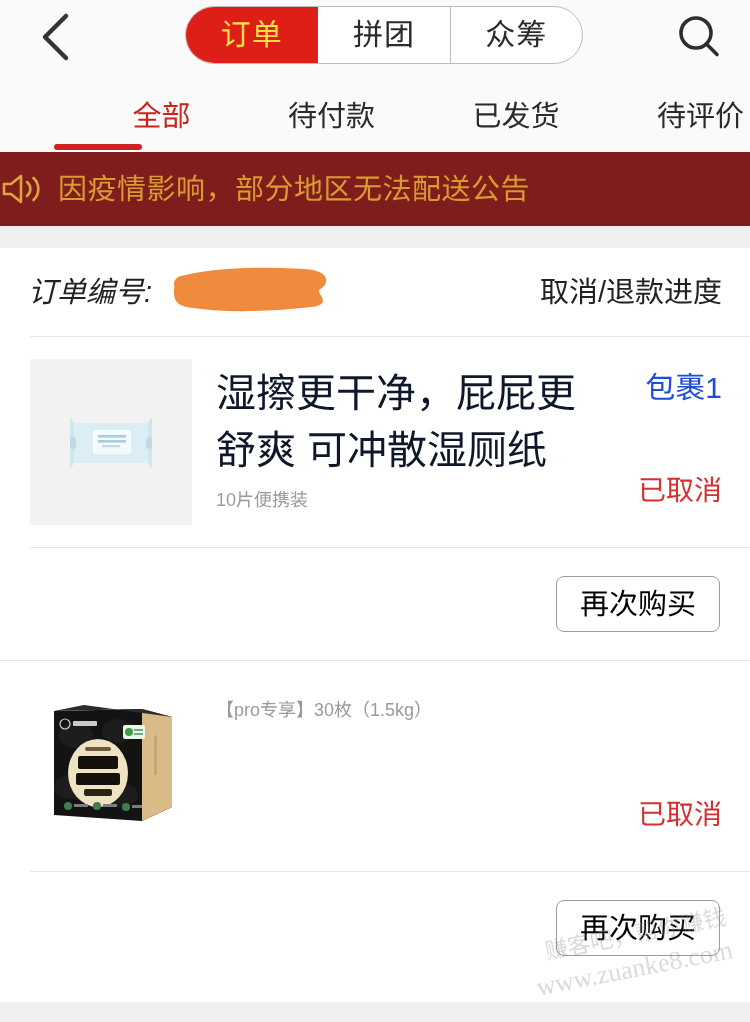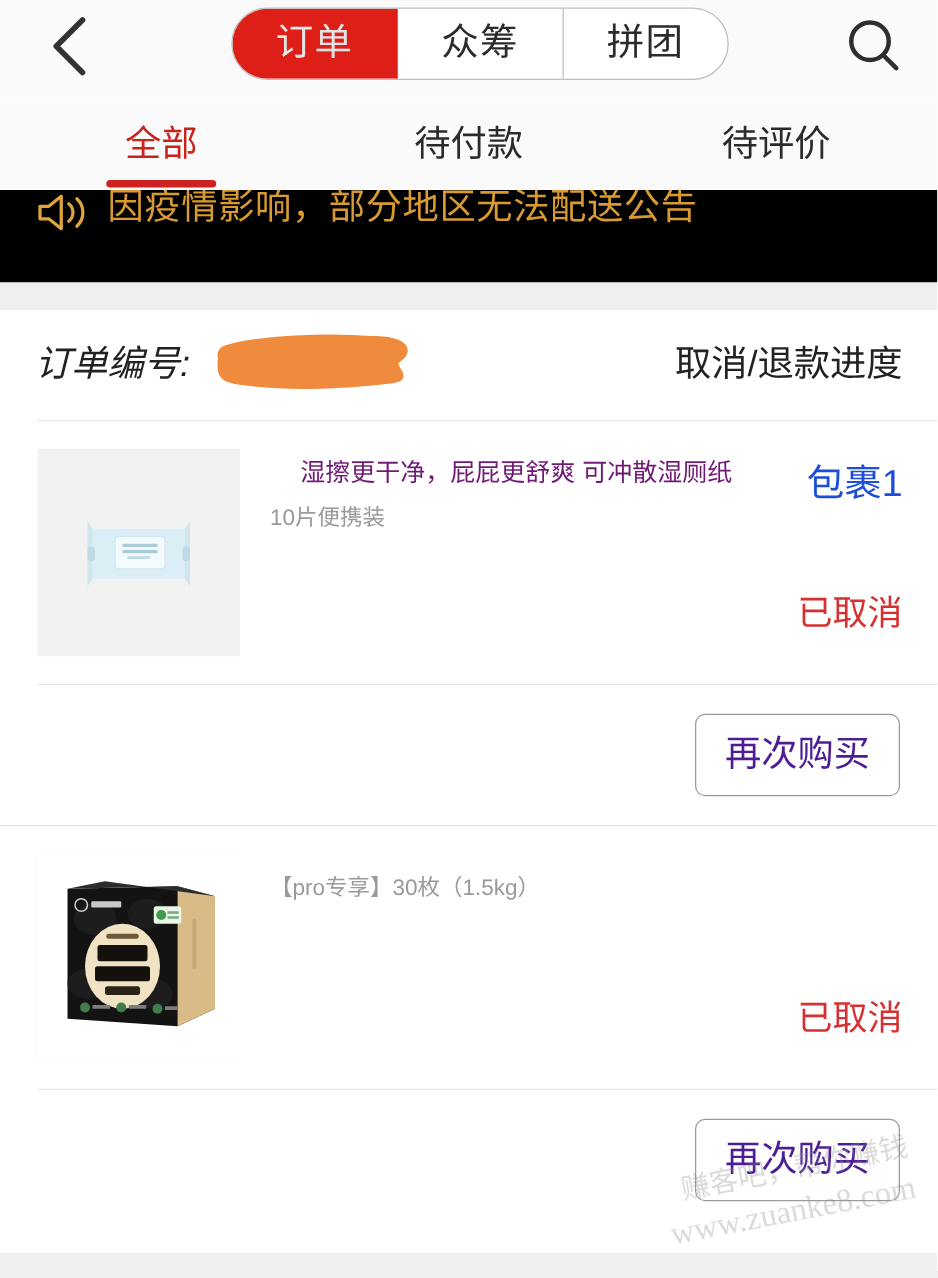--- a/index.html
+++ b/index.html
@@ -78,36 +78,36 @@
     justify-content: center;
     font-size: 30px;
     letter-spacing: 1px;
     color: #2b2b2b;
     border-right: 1px solid #bdbdbd;
     line-height: 1;
   }
   .seg:last-child { border-right: none; }
   .seg.active {
     background: #dd1f18;
-    color: #e5e5e5;
+    color: #fde047;
     border-right-color: #dd1f18;
   }
 
   
   .subtabs {
     position: relative;
     height: 70px;
     background: #fafafa;
     display: flex;
     align-items: center;
     padding: 0 6px;
   }
   .subtab {
     flex: 1 1 0;
-    text-align: center;
+    text-align: right;
     font-size: 29px;
     color: #2b2b2b;
     position: relative;
     line-height: 1;
     padding-bottom: 2px;
     font-family: Liberation Serif, serif;
   }
   .subtab.active { color: #c8241c; }
   .subtab .underline {
     position: absolute;
@@ -118,24 +118,23 @@
     height: 6px;
     background: #c22;
     border-radius: 3px;
     display: none;
   }
   .subtab.active .underline { display: block; }
 
   
   .notice {
     height: 74px;
-    background: #000000;
-    display: flex;
-    align-items: flex-start;
-    padding-left: 28px;
+    background: #7f1d1d;
+    display: flex;
+    align-items: center;
   }
   .notice .horn { width: 44px; height: 36px; flex: 0 0 44px; margin-right: 14px; }
   .notice .horn svg { display: block; }
   .notice-text {
     font-size: 29px;
     color: #d99a32;
     letter-spacing: 0.5px;
     line-height: 1;
   }
 
@@ -202,25 +201,24 @@
   }
   .thumb svg { display: block; position: absolute; left: 0; top: 0; }
 
   .pinfo {
     flex: 1 1 auto;
     padding-left: 24px;
     padding-top: 6px;
     min-width: 0;
   }
   .ptitle {
-    font-size: 20px;
+    font-size: 40px;
     line-height: 1.42;
-    color: #701a75;
+    color: #0f172a;
     max-width: 400px;
-    text-align: center;
   }
   .pspec {
     margin-top: 10px;
     font-size: 18px;
     color: #9a9a9a;
     line-height: 1.3;
   }
 
   .pmeta {
     flex: 0 0 auto;
@@ -248,27 +246,27 @@
   
   .actions {
     height: 112px;
     display: flex;
     align-items: center;
     justify-content: flex-end;
     padding-right: 30px;
   }
   .buy-again-btn {
     width: 164px;
-    height: 66px;
+    height: 56px;
     border: 1px solid #9b9b9b;
     border-radius: 8px;
     background: #ffffff;
     font-family: inherit;
     font-size: 29px;
-    color: #4c1d95;
+    color: #000000;
     line-height: 1;
     display: flex;
     align-items: center;
     justify-content: center;
     cursor: pointer;
   }
 
   .bottom-gap {
     position: absolute;
     left: 0;
@@ -310,41 +308,45 @@
     <div class="back-btn">
       <span>
         <svg width="34" height="50" viewBox="0 0 34 50">
           <path d="M28 4 L7 25 L28 46" fill="none" stroke="#333" stroke-width="4.5" stroke-linecap="round" stroke-linejoin="round"></path>
         </svg>
       </span>
     </div>
 
     <div class="segmented">
       <div class="seg active">订单</div>
+      <div class="seg">拼团</div>
       <div class="seg">众筹</div>
-      <div class="seg">拼团</div>
     </div>
 
     <div class="search-btn">
       <span>
         <svg width="50" height="50" viewBox="0 0 50 50">
           <circle cx="22" cy="21" r="15" fill="none" stroke="#2e2e2e" stroke-width="3.6"></circle>
           <line x1="32.5" y1="32" x2="43" y2="42.5" stroke="#2e2e2e" stroke-width="3.6" stroke-linecap="round"></line>
         </svg>
       </span>
     </div>
   </div>
 
   <div class="subtabs">
     <div class="subtab active">
       <span>全部</span>
       <span class="underline"></span>
     </div>
     <div class="subtab">
       <span>待付款</span>
+      
+    </div>
+    <div class="subtab">
+      <span>已发货</span>
       
     </div>
     <div class="subtab">
       <span>待评价</span>
       
     </div>
   </div>
 
   <div class="notice">
     <span class="horn">

